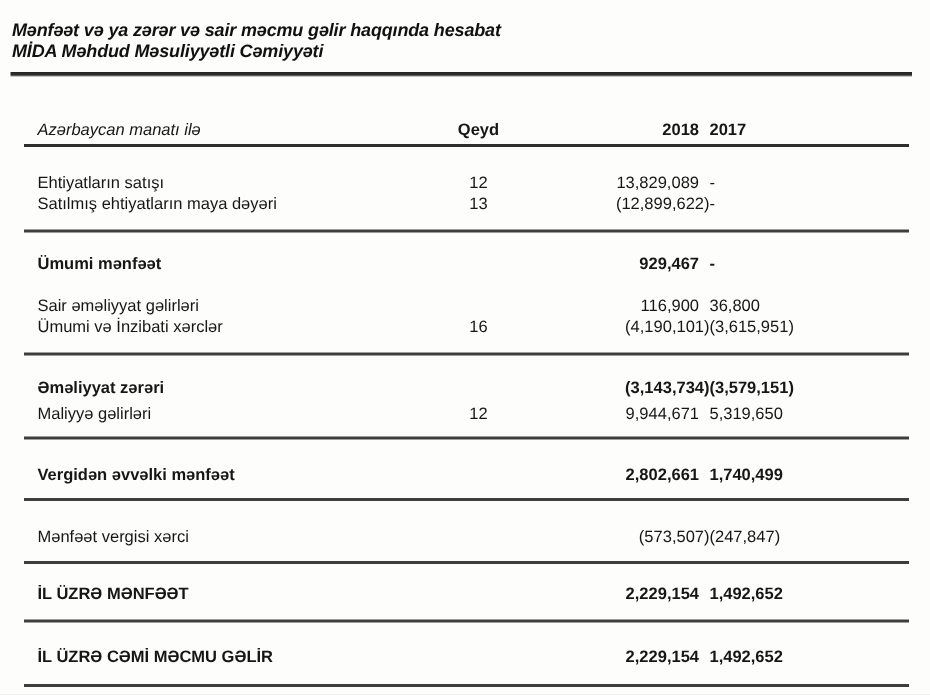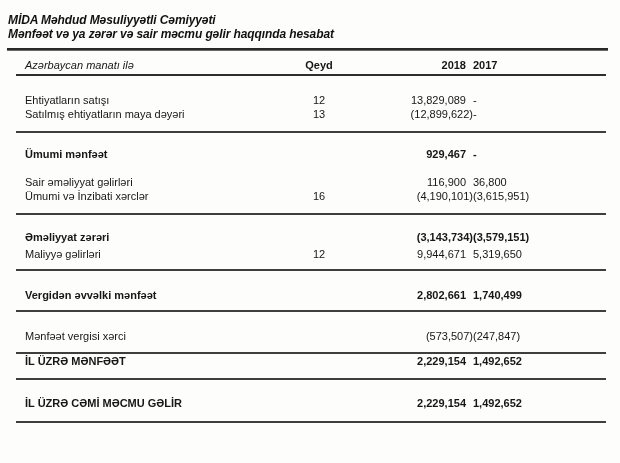--- a/index.html
+++ b/index.html
@@ -16,45 +16,45 @@
   .titles{
     position:absolute;left:8px;top:13px;
     font-size:12px;font-weight:bold;font-style:italic;
     line-height:14px;letter-spacing:-0.1px;color:#111;
   }
   .title-rule{
     position:absolute;left:7px;top:48px;width:601px;height:3px;
     background:linear-gradient(to bottom,#242424 0%,#2c2c2c 55%,#8d8d8d 100%);
   }
   
-  .fintable{position:absolute;left:16px;top:58px;width:590px;font-size:11px;}
+  .fintable{position:absolute;left:16px;top:80px;width:590px;font-size:11px;}
   .thead{display:flex;align-items:flex-end;line-height:14px;padding-bottom:2px;border-bottom:2px solid #2e2e2e;}
   .row{display:flex;line-height:14px;}
   .c{box-sizing:border-box;}
   .c.label{width:272px;padding-left:9px;}
   .c.note{width:62px;text-align:center;}
   .c.num{width:123px;text-align:right;white-space:nowrap;}
   .c.num2{width:133px;text-align:left;white-space:nowrap;}
   .v.pr{padding-right:7px;}
   .it{font-style:italic;font-weight:normal;}
   .bold, .row.b{font-weight:bold;}
   .rule{height:2px;background:#3e3e3e;}
   
   .mt3{margin-top:3px}.mt8{margin-top:8px}.mt9{margin-top:9px}.mt10{margin-top:10px}
-  .mt11{margin-top:11px}.mt13{margin-top:0}.mt14{margin-top:14px}.mt15{margin-top:15px}
+  .mt11{margin-top:11px}.mt13{margin-top:13px}.mt14{margin-top:14px}.mt15{margin-top:15px}
   .mt16{margin-top:16px}.mt17{margin-top:17px}
 </style>
 </head>
 <body>
 
 <div class="page">
 
   <div class="titles">
+    <div>Mənfəət və ya zərər və sair məcmu gəlir haqqında hesabat</div>
     <div>MİDA Məhdud Məsuliyyətli Cəmiyyəti</div>
-    <div>Mənfəət və ya zərər və sair məcmu gəlir haqqında hesabat</div>
   </div>
   <div class="title-rule"></div>
 
   <div class="fintable">
 
     <div class="thead">
       <div class="c label it">Azərbaycan manatı ilə</div>
       <div class="c note bold">Qeyd</div>
       <div class="c num bold"><span class="v pr">2018</span></div>
       <div class="c num2 bold"><span class="v pr">2017</span></div>

